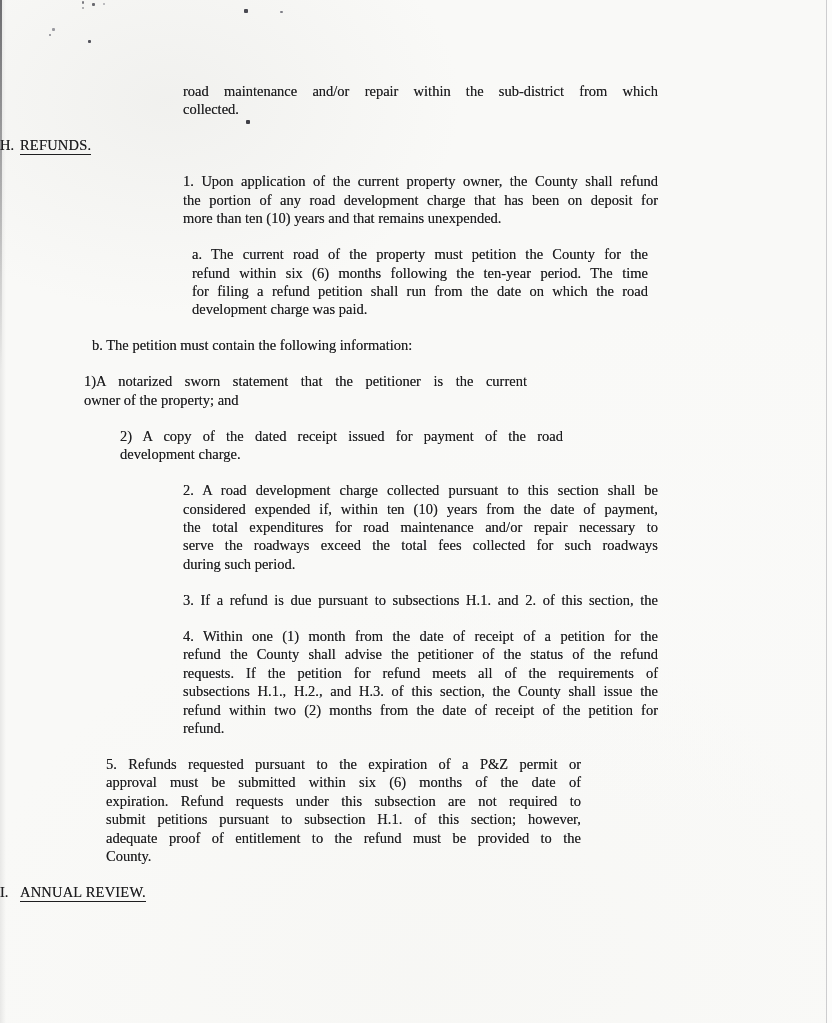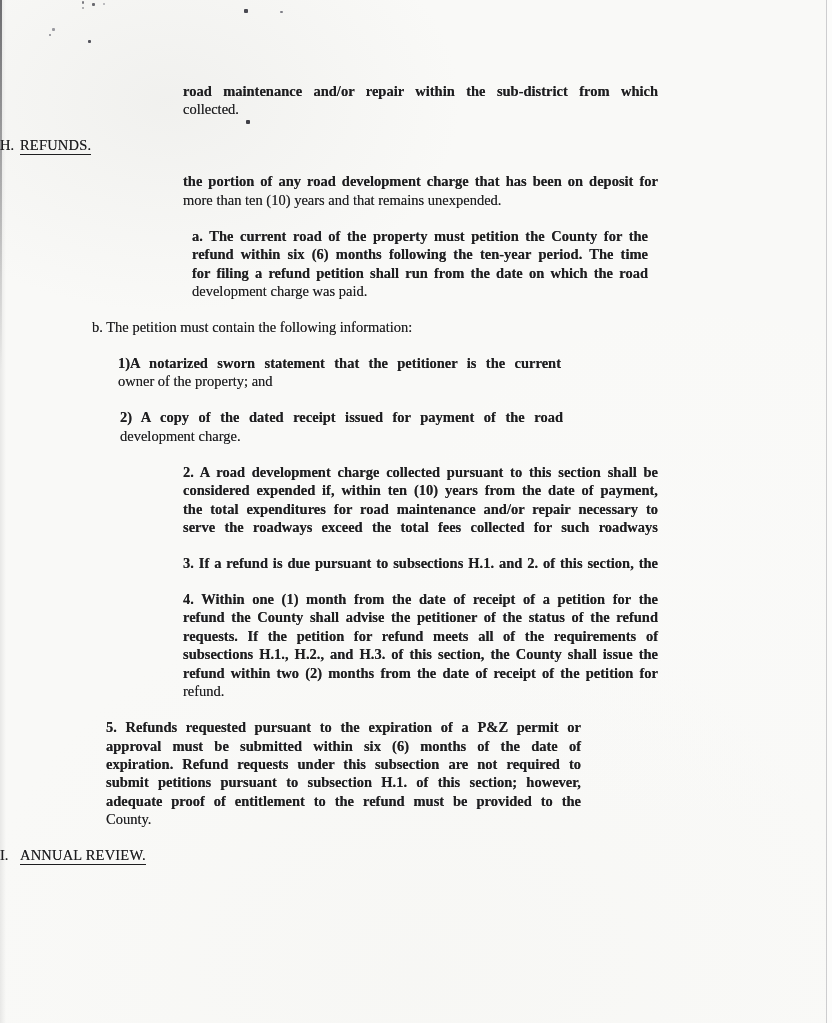--- a/index.html
+++ b/index.html
@@ -38,21 +38,21 @@
   }
   #doc {
     position: absolute; left: 0; top: 82px; width: 100%;
     color: #1e1e20;
     font-size: 14.5px;
     line-height: 18.4px;
     text-shadow: 0 0 0.5px rgba(25,25,28,0.65);
   }
   .para { margin: 0 0 17.6px 0; }
   .line { text-align: justify; }
-  .line.j { text-align-last: justify; font-weight: bold; }
+  .line.j { text-align-last: justify; }
   .heading { margin: 0 0 17.6px 0; }
   .heading .label { display: inline-block; width: 20px; }
   .heading .title {
     border-bottom: 1.5px solid currentColor;
     padding-bottom: 1px;
     letter-spacing: 0.2px;
   }
   .speck { position: absolute; border-radius: 1px; }
 </style>
 </head>
@@ -77,45 +77,47 @@
     <div class="speck" style="left: 246px; top: 120px; width: 4px; height: 4px; background: rgb(63, 63, 70);"></div>
   </div>
 
 <div id="doc">
     <div class="para" style="margin-left: 183px; width: 475px;">
       <div class="line j">road maintenance and/or repair within the sub-district from which</div>
       <div class="line">collected.</div>
     </div>
     <div class="heading"><span class="label">H.</span><span class="title">REFUNDS.</span></div>
     <div class="para" style="margin-left: 183px; width: 475px;">
+      <div class="line j">1. Upon application of the current property owner, the County shall refund</div>
       <div class="line j">the portion of any road development charge that has been on deposit for</div>
       <div class="line">more than ten (10) years and that remains unexpended.</div>
     </div>
     <div class="para" style="margin-left: 192px; width: 456px;">
       <div class="line j">a. The current road of the property must petition the County for the</div>
       <div class="line j">refund within six (6) months following the ten-year period. The time</div>
       <div class="line j">for filing a refund petition shall run from the date on which the road</div>
       <div class="line">development charge was paid.</div>
     </div>
     <div class="para" style="margin-left: 92px; width: 456px;">
       <div class="line">b. The petition must contain the following information:</div>
     </div>
-    <div class="para" style="margin-left: 118px; width: 443px;">
+    <div class="para" style="margin-left: 84px; width: 443px;">
       <div class="line j">1)A notarized sworn statement that the petitioner is the current</div>
       <div class="line">owner of the property; and</div>
     </div>
     <div class="para" style="margin-left: 120px; width: 443px;">
       <div class="line j">2) A copy of the dated receipt issued for payment of the road</div>
       <div class="line">development charge.</div>
     </div>
     <div class="para" style="margin-left: 183px; width: 475px;">
       <div class="line j">2. A road development charge collected pursuant to this section shall be</div>
       <div class="line j">considered expended if, within ten (10) years from the date of payment,</div>
       <div class="line j">the total expenditures for road maintenance and/or repair necessary to</div>
       <div class="line j">serve the roadways exceed the total fees collected for such roadways</div>
+      <div class="line">during such period.</div>
     </div>
     <div class="para" style="margin-left: 183px; width: 475px;">
       <div class="line j">3. If a refund is due pursuant to subsections H.1. and 2. of this section, the</div>
     </div>
     <div class="para" style="margin-left: 183px; width: 475px;">
       <div class="line j">4. Within one (1) month from the date of receipt of a petition for the</div>
       <div class="line j">refund the County shall advise the petitioner of the status of the refund</div>
       <div class="line j">requests. If the petition for refund meets all of the requirements of</div>
       <div class="line j">subsections H.1., H.2., and H.3. of this section, the County shall issue the</div>
       <div class="line j">refund within two (2) months from the date of receipt of the petition for</div>

